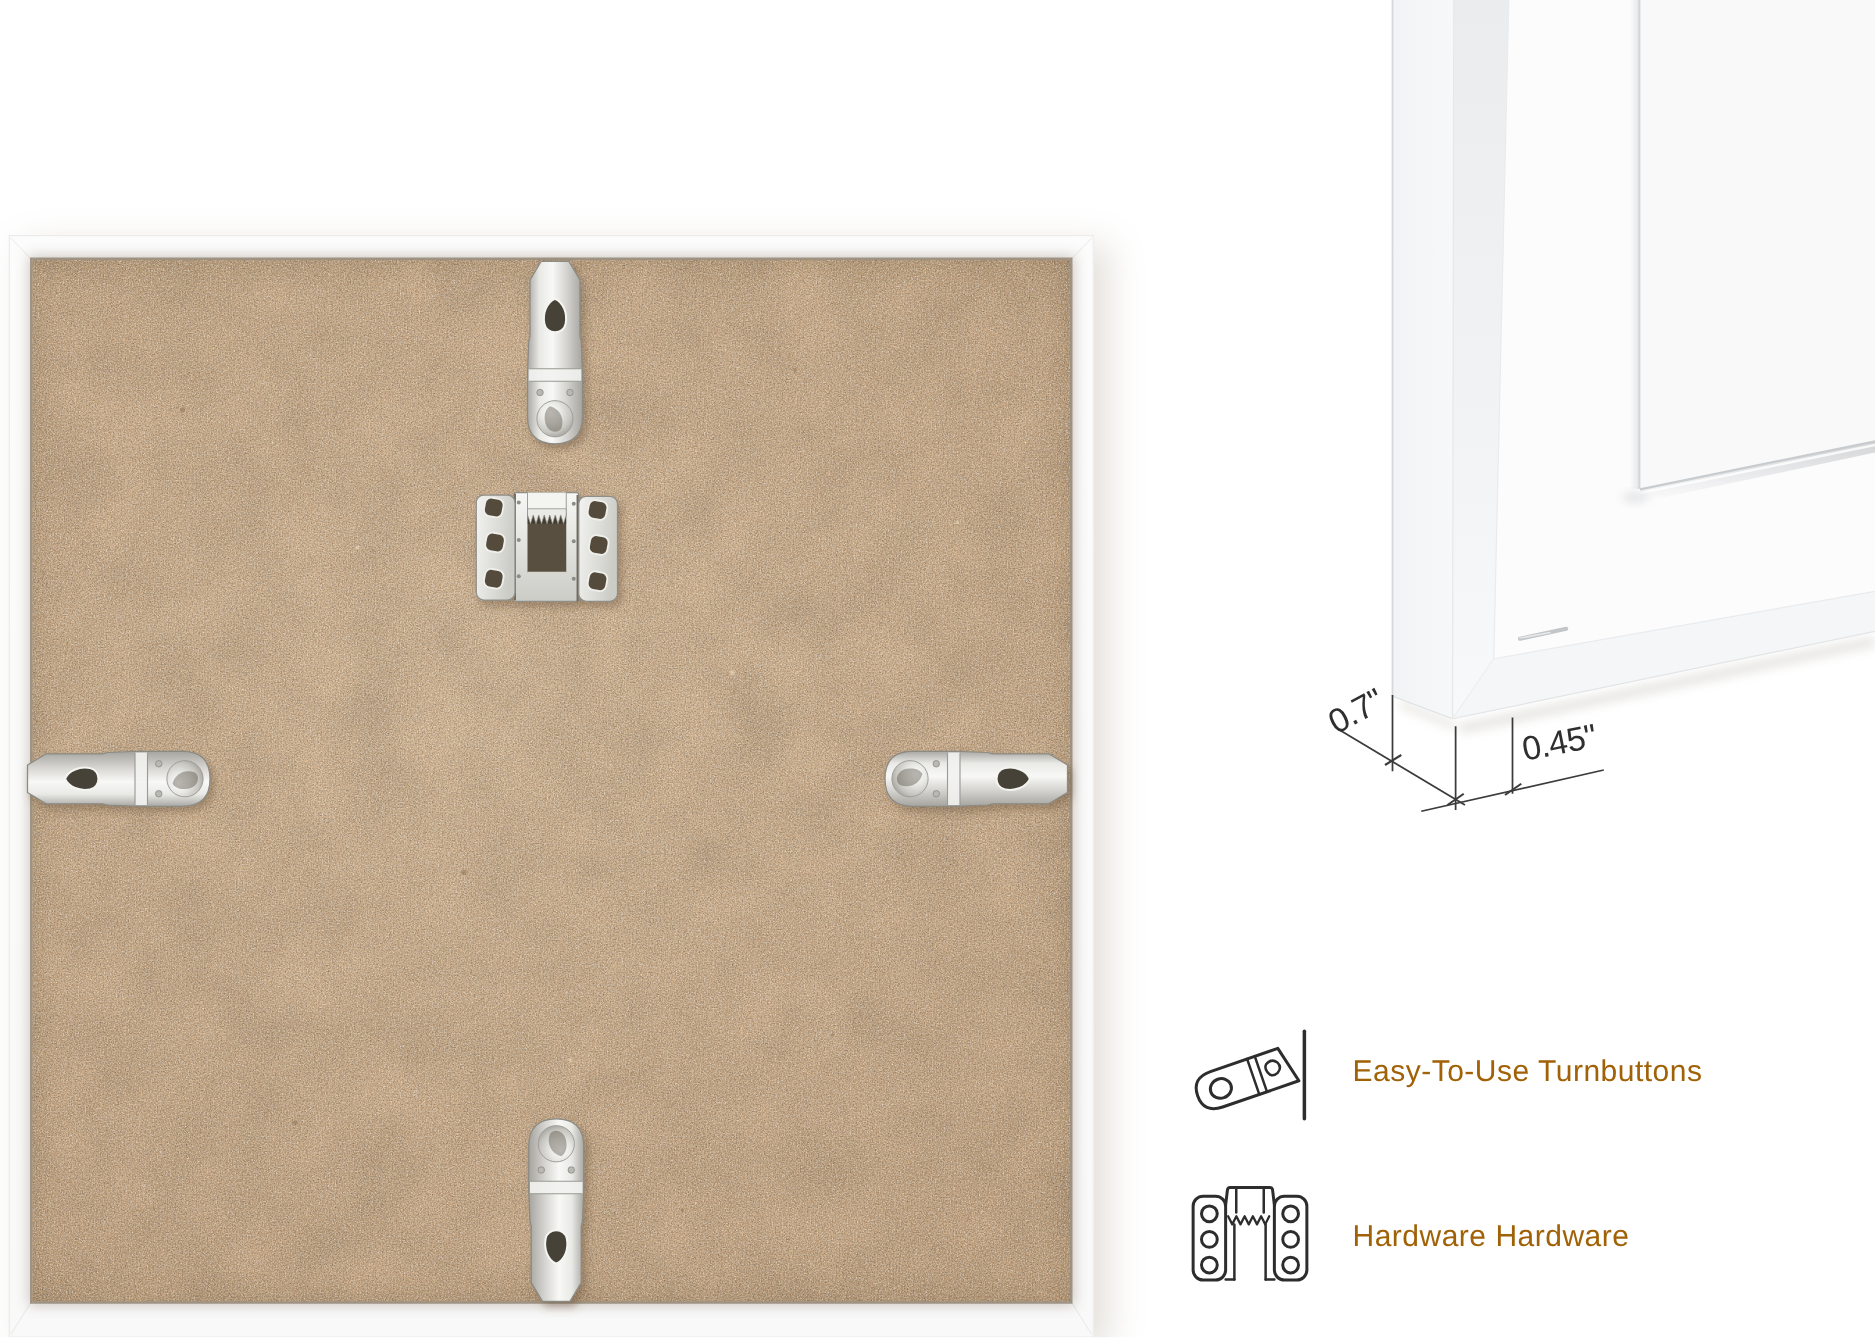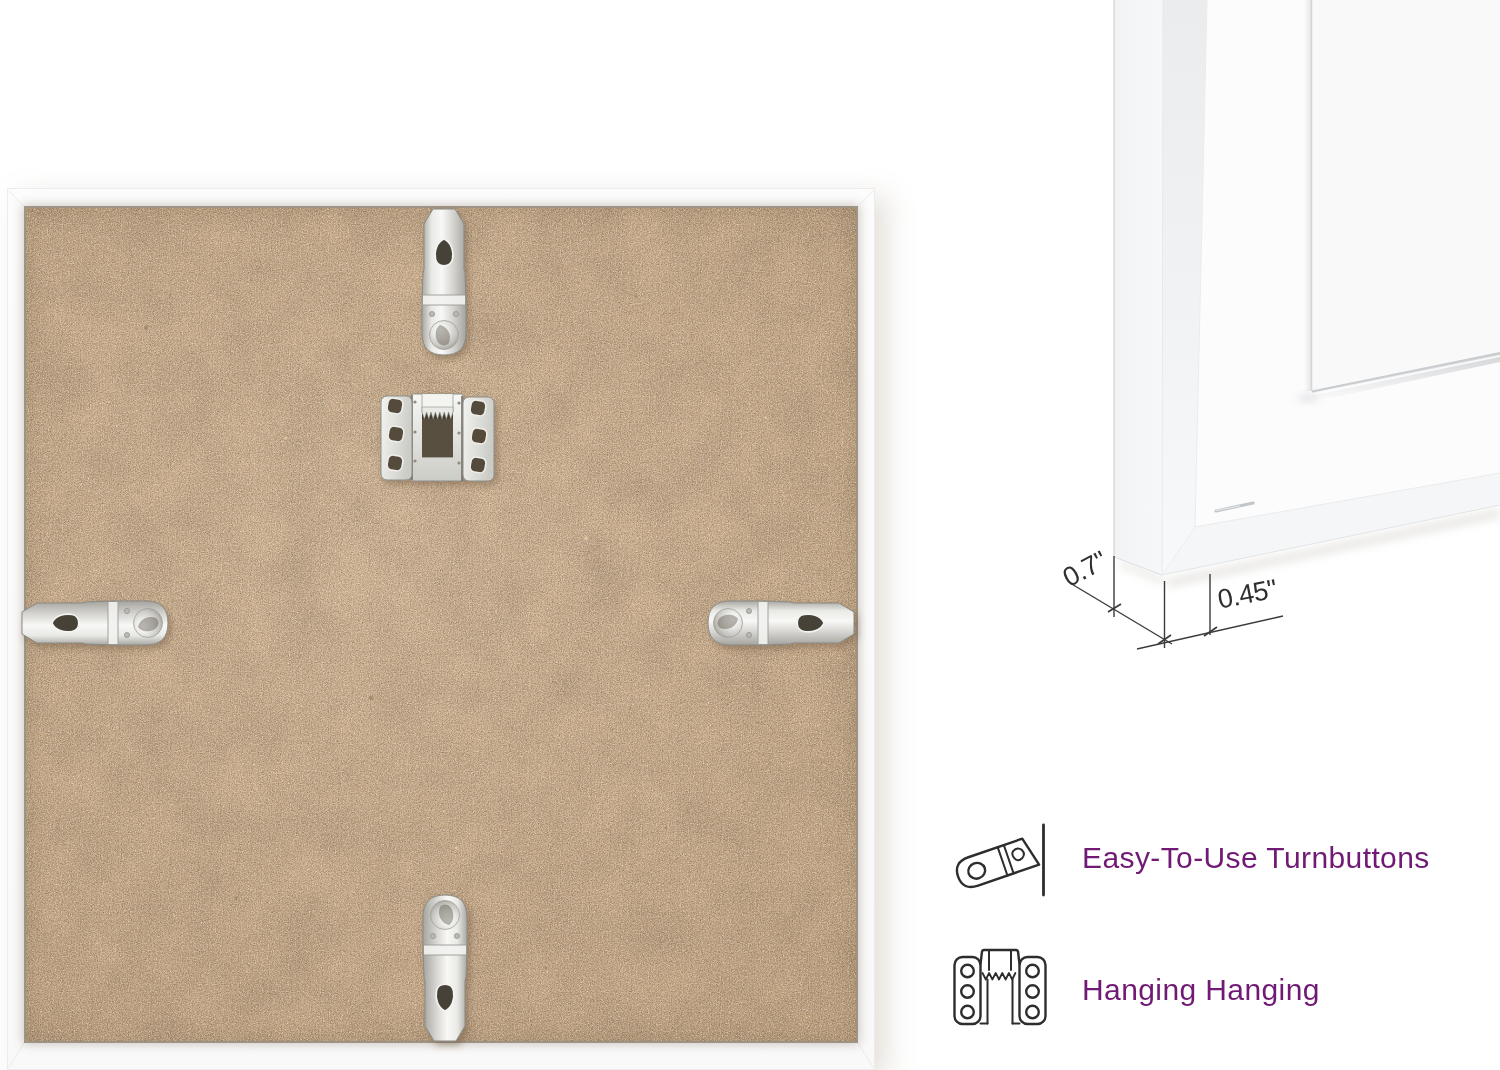--- a/index.html
+++ b/index.html
@@ -21,21 +21,21 @@
   .mdf svg{position:absolute;inset:0;width:100%;height:100%;display:block;}
   .hw-layer{position:absolute;left:0;top:0;width:868px;height:882px;display:block;}
   .miter{position:absolute;height:1px;background:rgba(0,0,0,.05);}
 
   
   .front-corner{position:absolute;left:1040px;top:0;width:460px;height:700px;display:block;}
 
   
   .feature-icon{position:absolute;display:block;}
   .feature-label{
-    position:absolute;color:#701a75;font-size:30px;line-height:38px;
+    position:absolute;color:#a16207;font-size:24px;line-height:38px;
     letter-spacing:.4px;font-weight:400;white-space:nowrap;
   }
   .dim-text{fill:#2f2f2f;font-family:"Liberation Sans",sans-serif;font-size:27px;letter-spacing:-0.5px;}
 </style>
 </head>
 <body>
 
 <div class="canvas">
 
   <div class="back-frame">
@@ -252,15 +252,15 @@
       <circle cx="80.5" cy="25" r="6.3"></circle>
         <circle cx="80.5" cy="45.5" r="6.3"></circle>
         <circle cx="80.5" cy="66" r="6.3"></circle>
       <path d="M28.5,18 L30,5.5 Q30.5,4 32,4 L64,4 Q65.5,4 66,5.5 L67.5,18"></path>
       <path d="M37,4.5 V24 M59,4.5 V24" stroke-width="2"></path>
       <path d="M30.5,27 l3.3,6.5 l3.3,-6.5 l3.3,6.5 l3.3,-6.5 l3.3,6.5 l3.3,-6.5 l3.3,6.5 l3.3,-6.5 l3.3,6.5 l3.2,-6.5" stroke-width="1.8"></path>
       <path d="M35.5,33.5 V77.5 M60.5,33.5 V77.5" stroke-width="2"></path>
       <path d="M28.5,77.5 H35.5 M60.5,77.5 H67.5" stroke-width="2"></path>
     </g>
   </svg>
-  <div class="feature-label" style="left:1082px;top:971px;">Hanging Hanging</div>
+  <div class="feature-label" style="left:1082px;top:971px;">Hardware Hardware</div>
 
 </div>
 
 </body></html>

